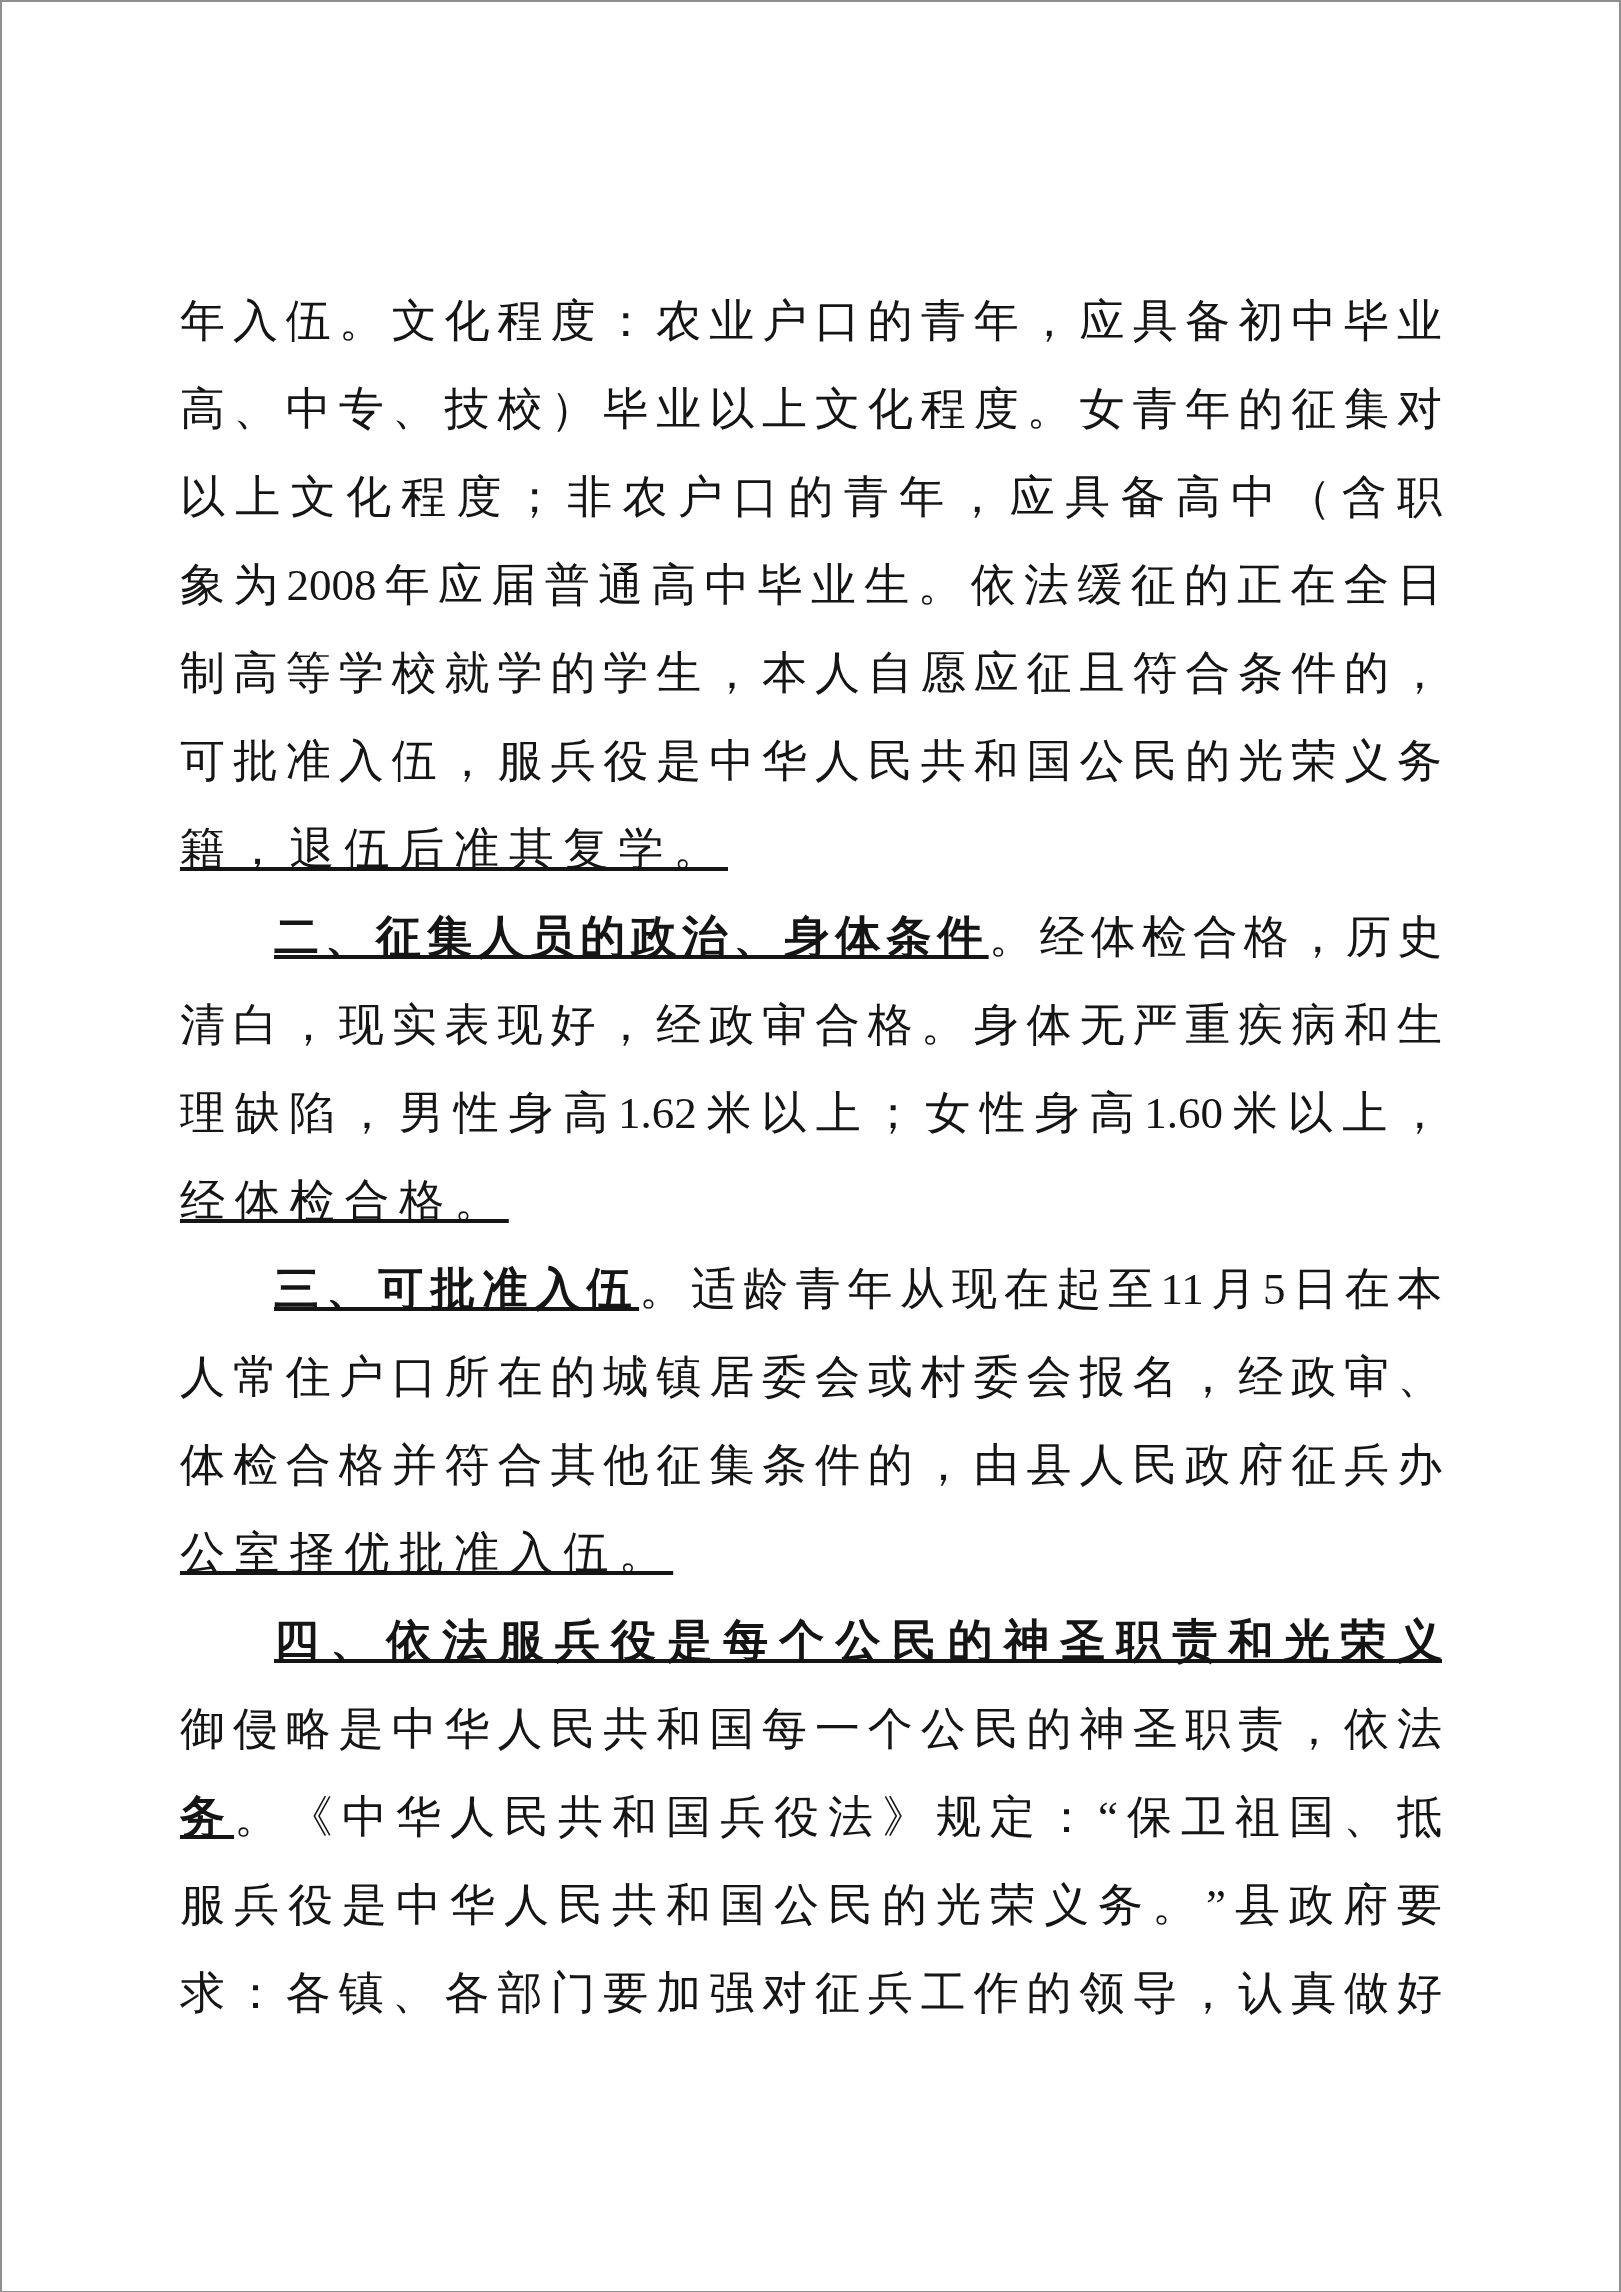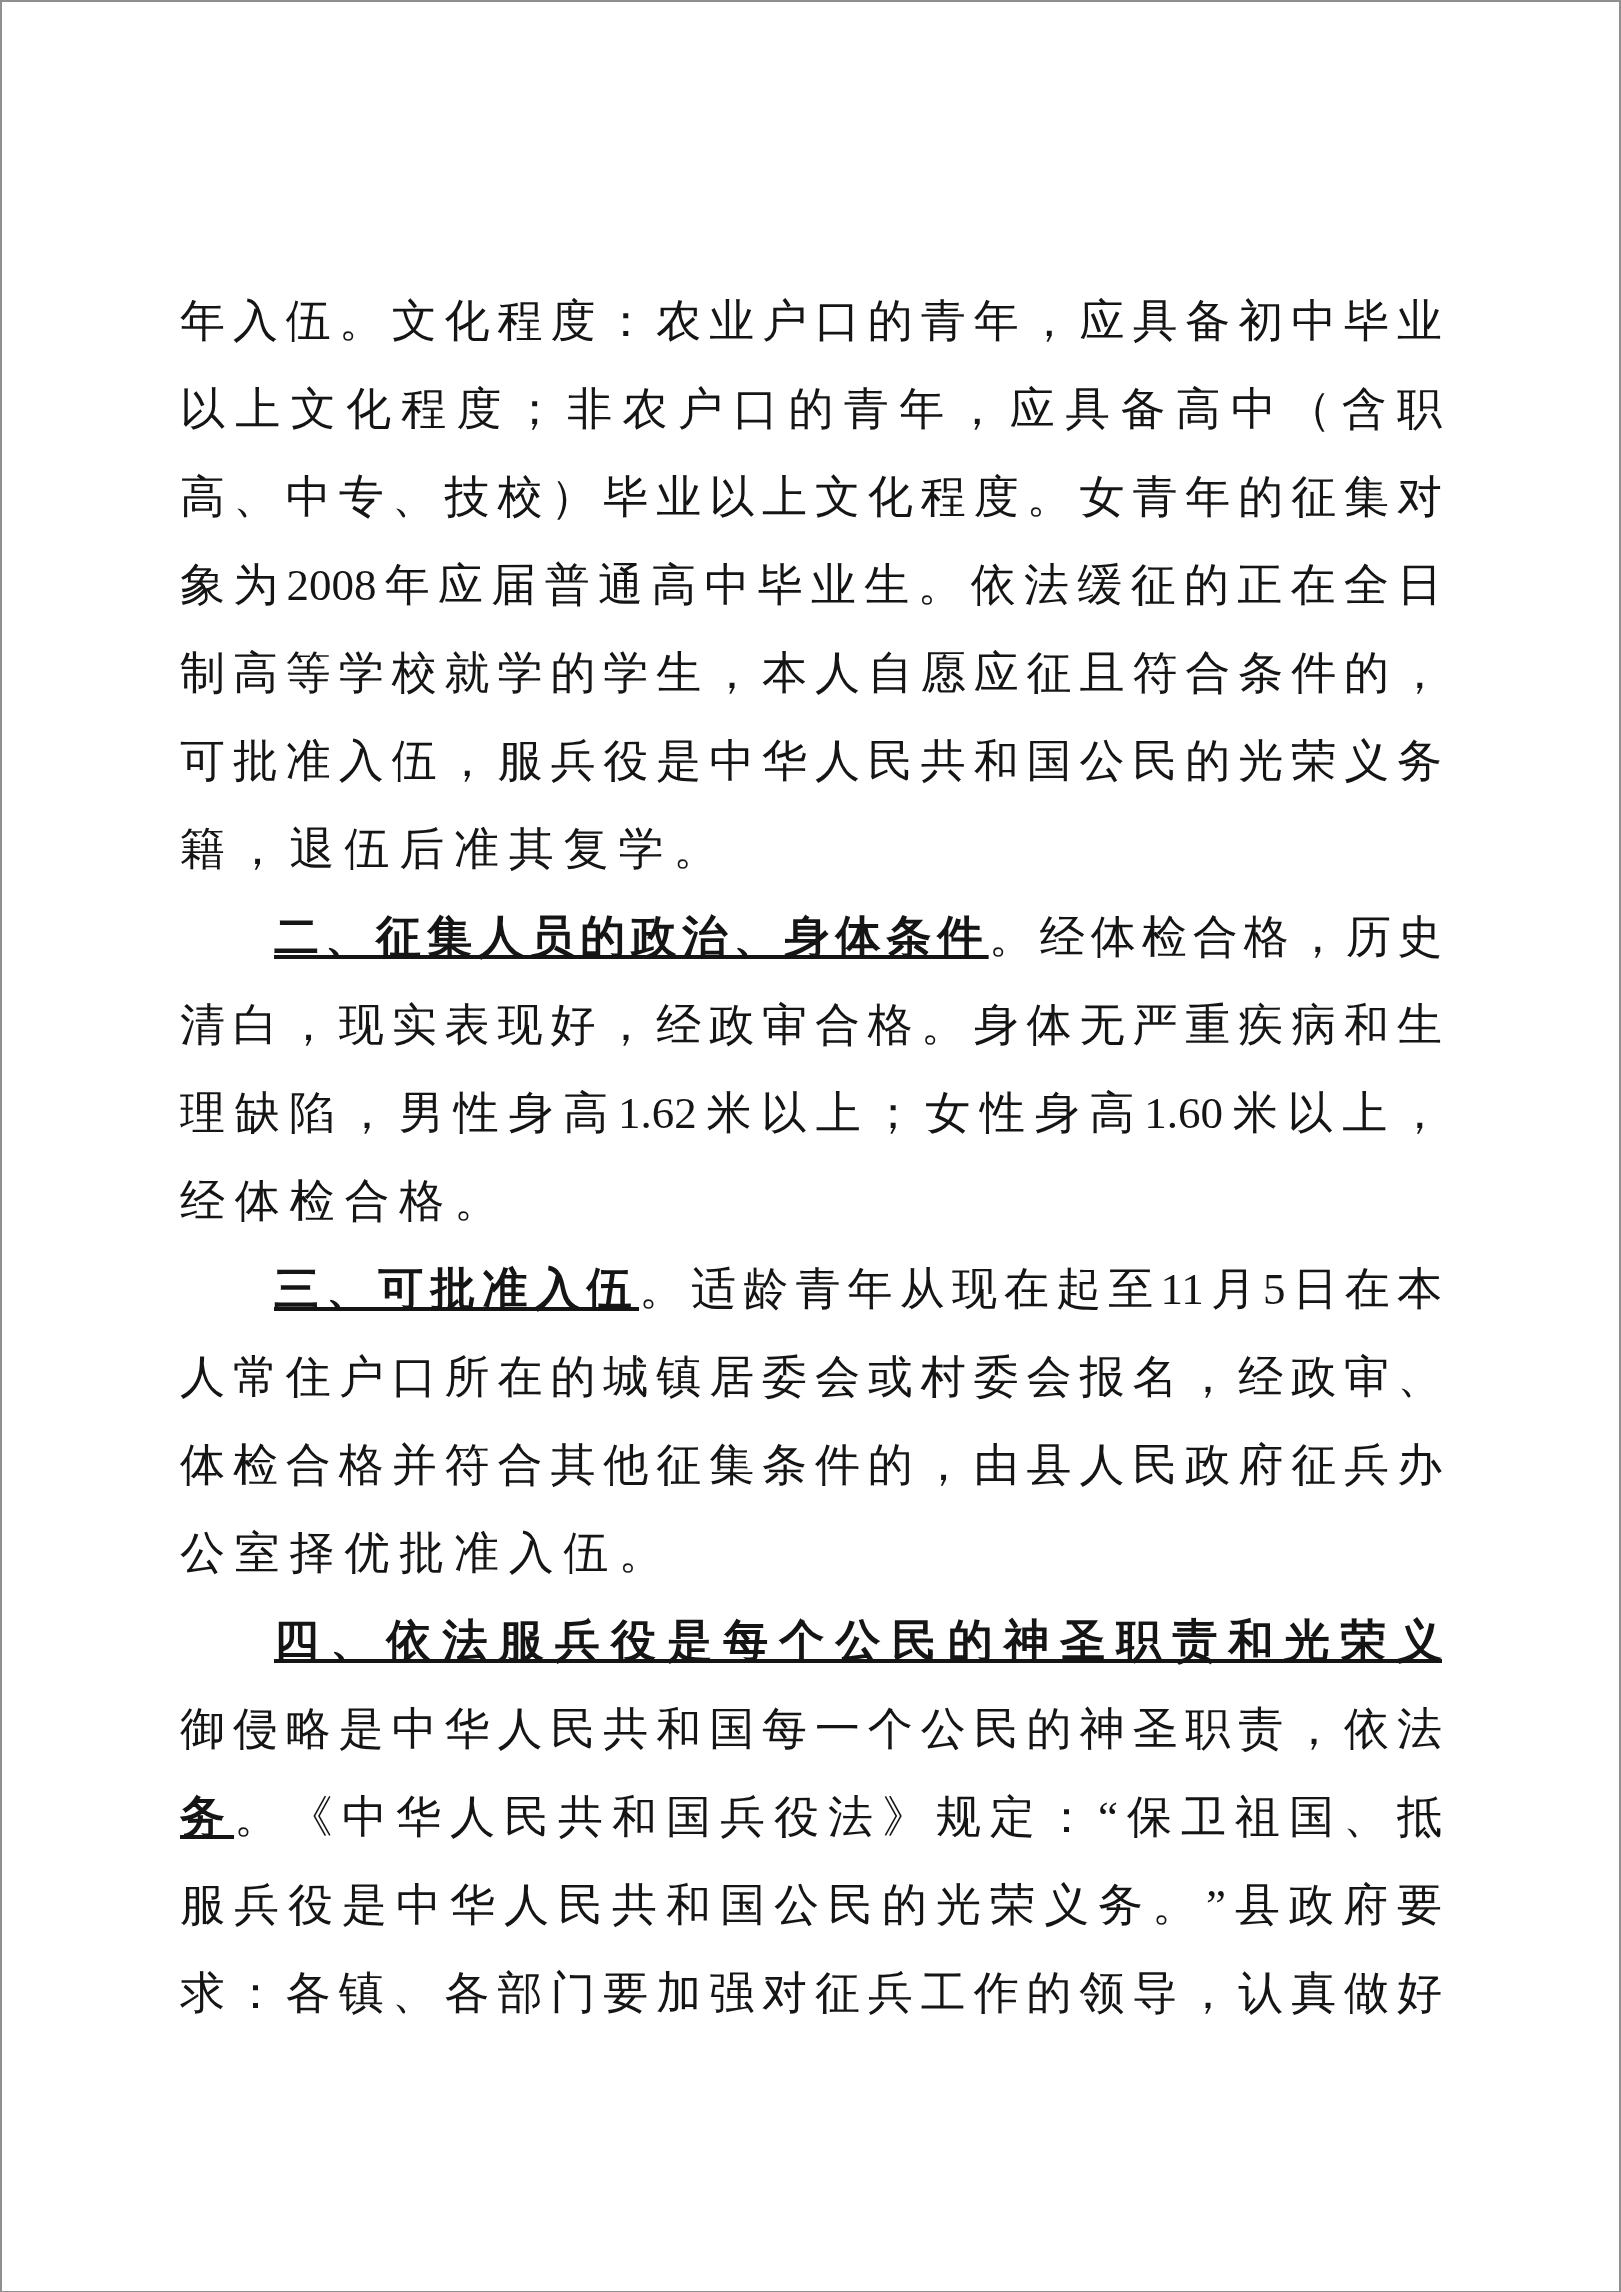--- a/index.html
+++ b/index.html
@@ -26,41 +26,42 @@
     color: #151515;
     font-family: "Liberation Serif", "DejaVu Serif", serif;
     text-align: justify;
     text-align-last: justify;
     overflow: hidden;
   }
   .line.short {
     text-align: center;
     text-align-last: left;
     letter-spacing: 9.8px;
+    text-decoration: underline;
   }
   .line.indent {
     text-indent: 94px;
   }
   .b {
     font-weight: 700;
     font-family: "Liberation Sans", "DejaVu Sans", sans-serif;
     text-decoration: underline;
   }
 </style>
 </head>
 <body>
 
 <div class="page">
   <div class="content">
 
     <div class="line"><span class="b"></span><span>年入伍。文化程度：农业户口的青年，应具备初中毕业</span></div>
 
+    <div class="line"><span class="b"></span><span>高、中专、技校）毕业以上文化程度。女青年的征集对</span></div>
+
     <div class="line"><span class="b"></span><span>以上文化程度；非农户口的青年，应具备高中（含职</span></div>
-
-    <div class="line"><span class="b"></span><span>高、中专、技校）毕业以上文化程度。女青年的征集对</span></div>
 
     <div class="line"><span class="b"></span><span>象为2008年应届普通高中毕业生。依法缓征的正在全日</span></div>
 
     <div class="line"><span class="b"></span><span>制高等学校就学的学生，本人自愿应征且符合条件的，</span></div>
 
     <div class="line"><span class="b"></span><span>可批准入伍，服兵役是中华人民共和国公民的光荣义务</span></div>
 
     <div class="line short"><span class="b"></span><span>籍，退伍后准其复学。</span></div>
 
     <div class="line indent"><span class="b">二、征集人员的政治、身体条件</span><span>。经体检合格，历史</span></div>

